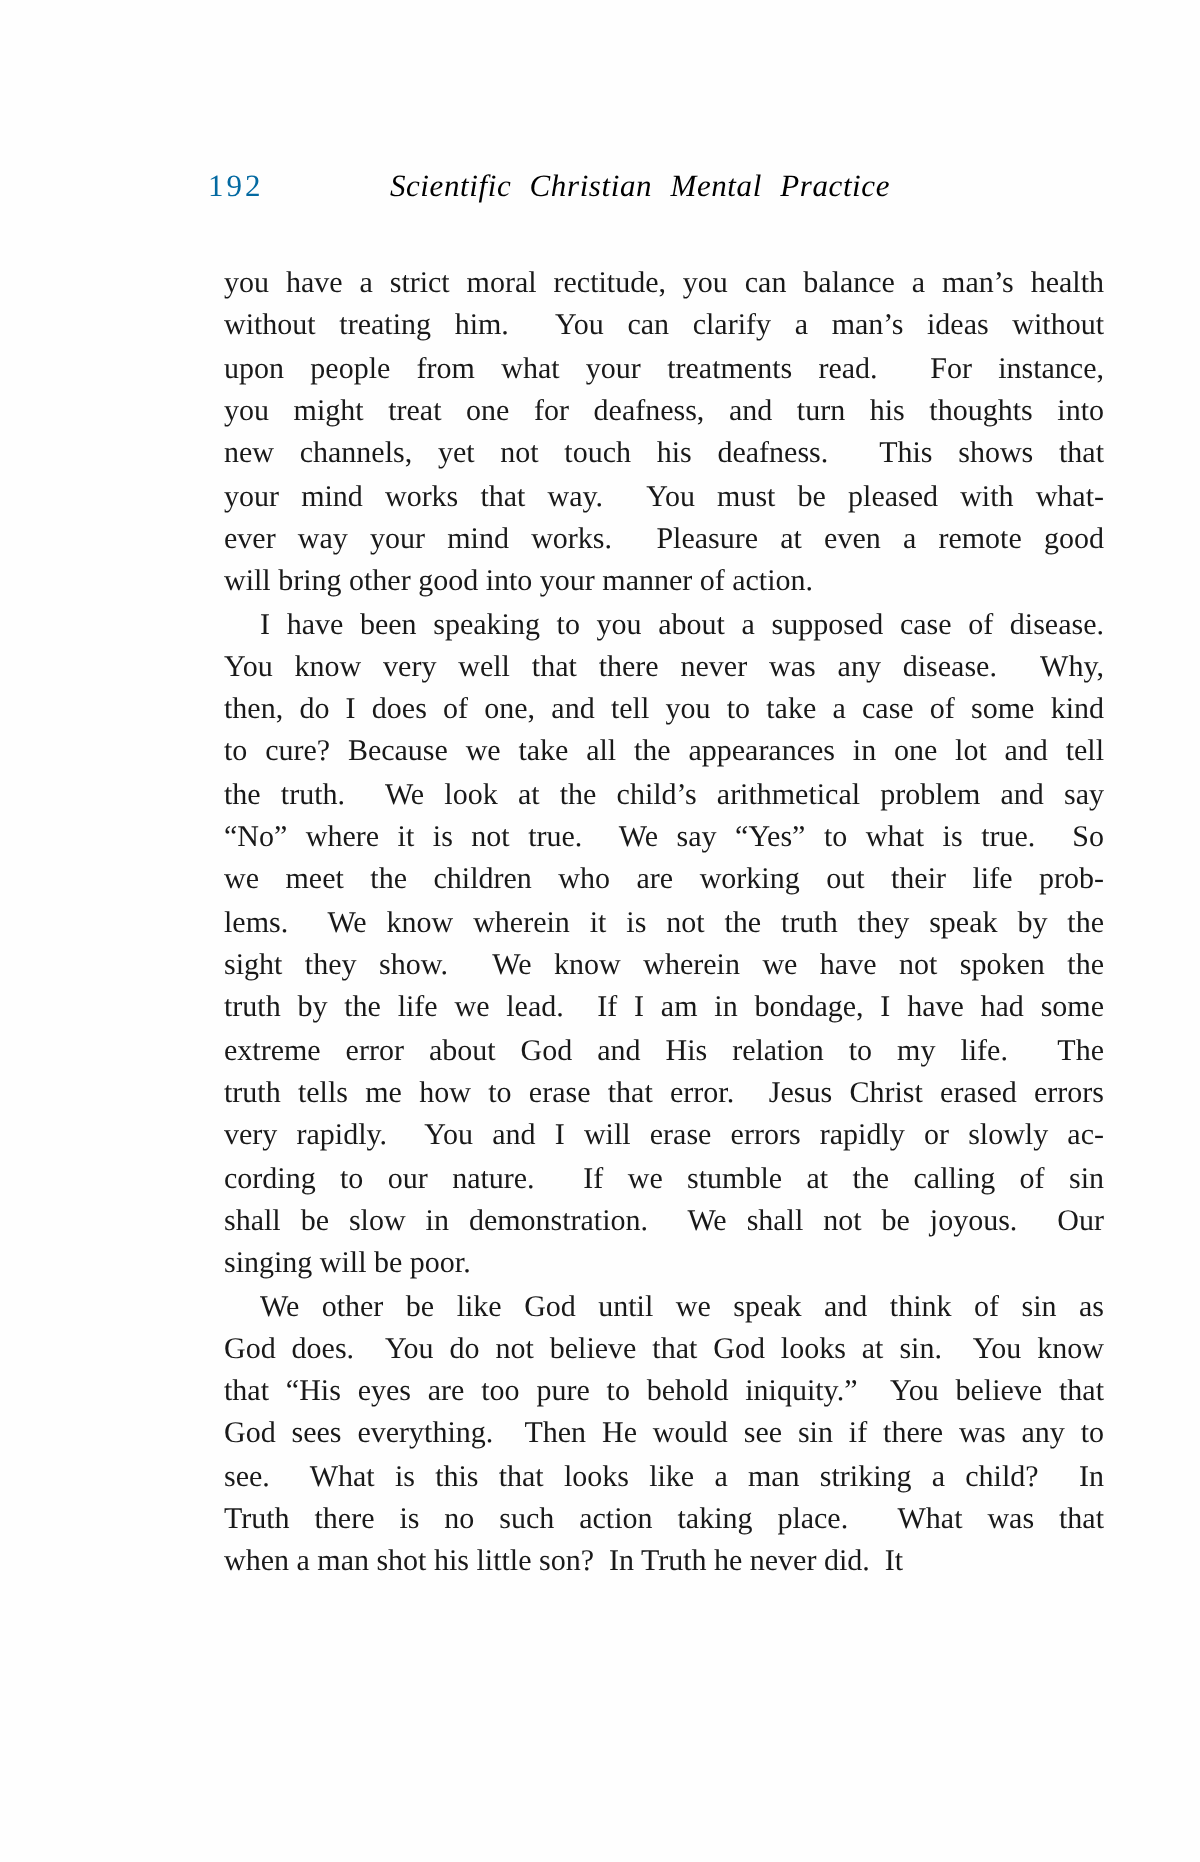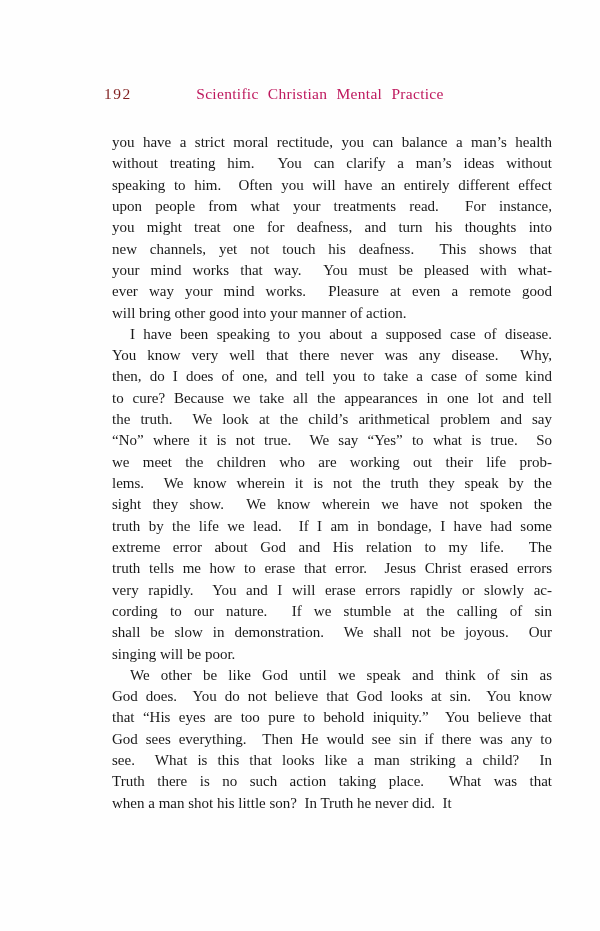--- a/index.html
+++ b/index.html
@@ -23,29 +23,30 @@
     left: 100px;
     width: 440px;
     height: 20px;
   }
   .pagenum {
     position: absolute;
     left: 4px;
     top: 0;
     font-size: 15.5px;
     letter-spacing: 1.5px;
-    color: #7f1d1d;
+    color: #0369a1;
   }
   .running-title {
     display: block;
     text-align: center;
+    font-style: italic;
     font-size: 15.5px;
     word-spacing: 5px;
     letter-spacing: 0.3px;
-    color: #be185d;
+    color: #000000;
   }
   .body-block {
     position: absolute;
     top: 132px;
     left: 112px;
     width: 440px;
   }
   .line {
     height: 21.32px;
     line-height: 21.32px;
@@ -68,21 +69,20 @@
 <body>
 
 <div class="page">
   <div class="header">
     <span class="pagenum">192</span>
     <span class="running-title">Scientific Christian Mental Practice</span>
   </div>
   <div class="body-block">
       <div class="line">you have a strict moral rectitude, you can balance a man’s health</div>
       <div class="line">without treating him.&nbsp; You can clarify a man’s ideas without</div>
-      <div class="line">speaking to him.&nbsp; Often you will have an entirely different effect</div>
       <div class="line">upon people from what your treatments read.&nbsp; For instance,</div>
       <div class="line">you might treat one for deafness, and turn his thoughts into</div>
       <div class="line">new channels, yet not touch his deafness.&nbsp; This shows that</div>
       <div class="line">your mind works that way.&nbsp; You must be pleased with what-</div>
       <div class="line">ever way your mind works.&nbsp; Pleasure at even a remote good</div>
       <div class="line last">will bring other good into your manner of action.</div>
       <div class="line indent">I have been speaking to you about a supposed case of disease.</div>
       <div class="line">You know very well that there never was any disease.&nbsp; Why,</div>
       <div class="line">then, do I does of one, and tell you to take a case of some kind</div>
       <div class="line">to cure? Because we take all the appearances in one lot and tell</div>

